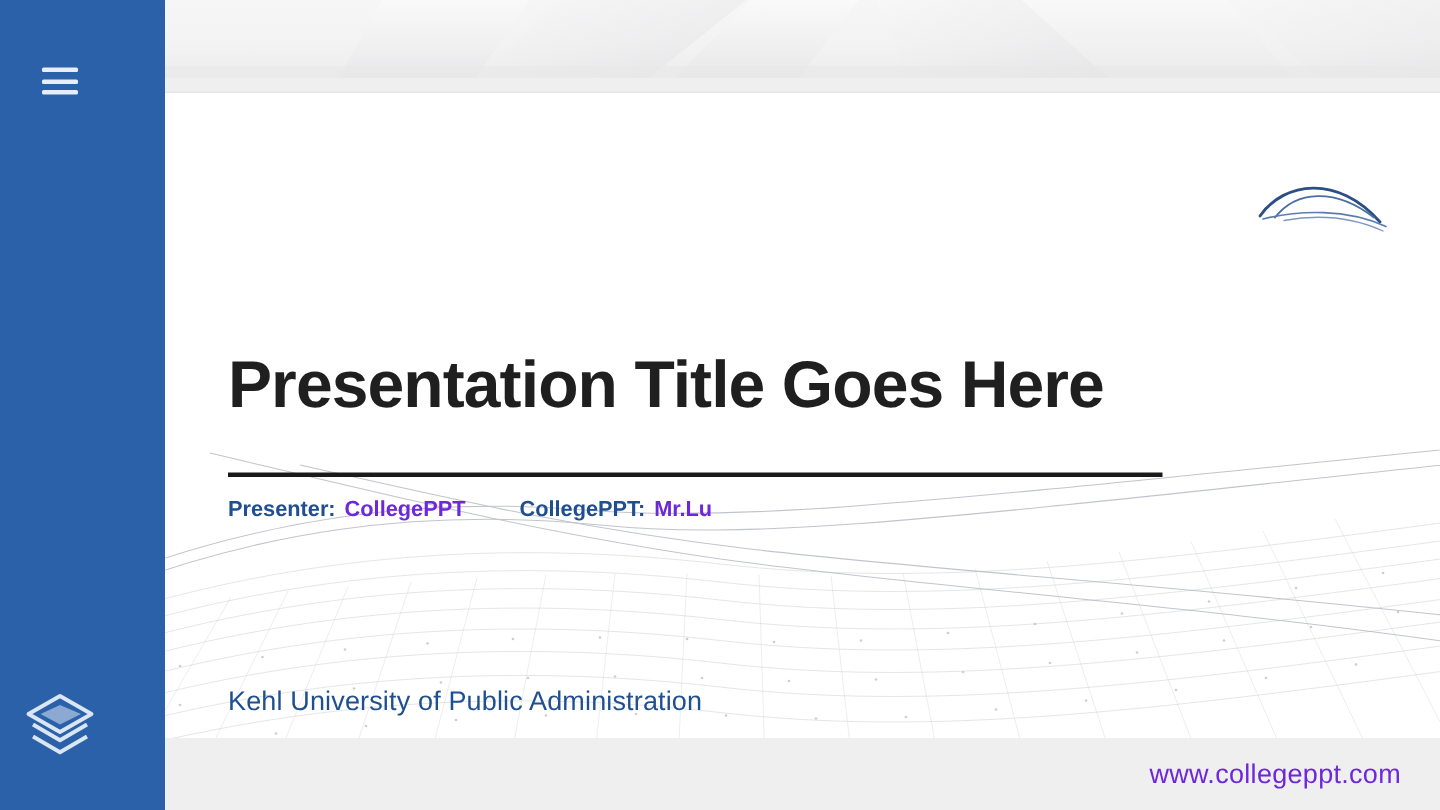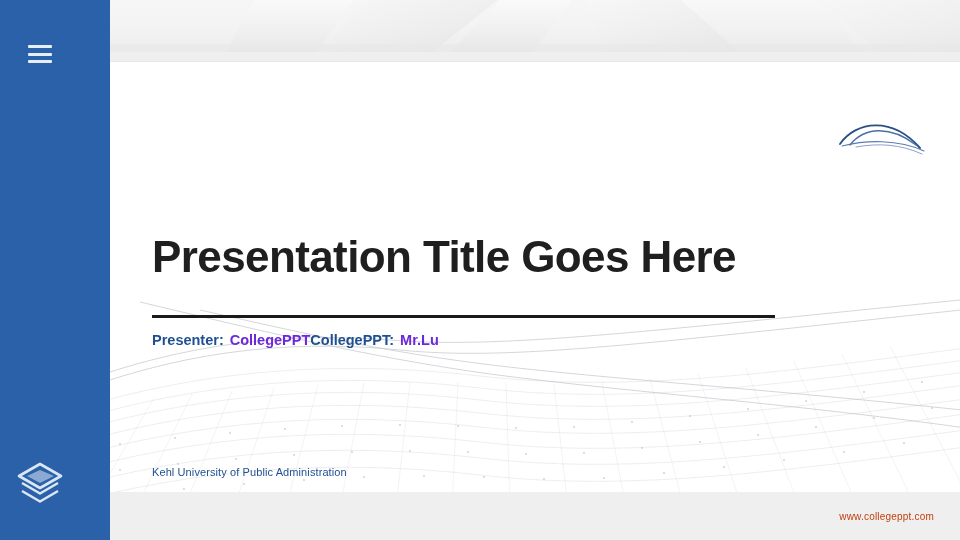--- a/index.html
+++ b/index.html
@@ -145,33 +145,34 @@
     height: 3px;
     background: #1a1a1a;
   }
 
   .credits {
     position: absolute;
     left: 72px;
     top: 270px;
     display: flex;
     align-items: baseline;
+    gap: 36px;
     font-size: 14.5px;
     font-weight: 700;
     white-space: nowrap;
   }
   .credit-item { display: inline-flex; align-items: baseline; gap: 6px; }
   .credit-label { color: #1f4f91; font-weight: 700; }
   .credit-value { color: #6d28d9; font-weight: 700; }
 
   .affiliation {
     position: absolute;
     left: 72px;
     bottom: 26px;
-    font-size: 11px;
+    font-size: 18px;
     color: #1f4f91;
     letter-spacing: 0.1px;
     white-space: nowrap;
   }
 
   .slide-footbar {
     position: absolute;
     left: 72px;
     right: 0;
     bottom: 0;
@@ -187,22 +188,22 @@
     bottom: 0;
     height: 48px;
     background: #efefef;
     display: flex;
     align-items: center;
     justify-content: flex-end;
     padding-right: 26px;
     z-index: 5;
   }
   .site-url {
-    font-size: 10px;
-    color: #c2410c;
+    font-size: 18px;
+    color: #6d28d9;
     letter-spacing: 0.2px;
   }
 </style>
 </head>
 <body>
 
 <div id="app">
 
   <div class="viewer-backdrop"></div>
 

